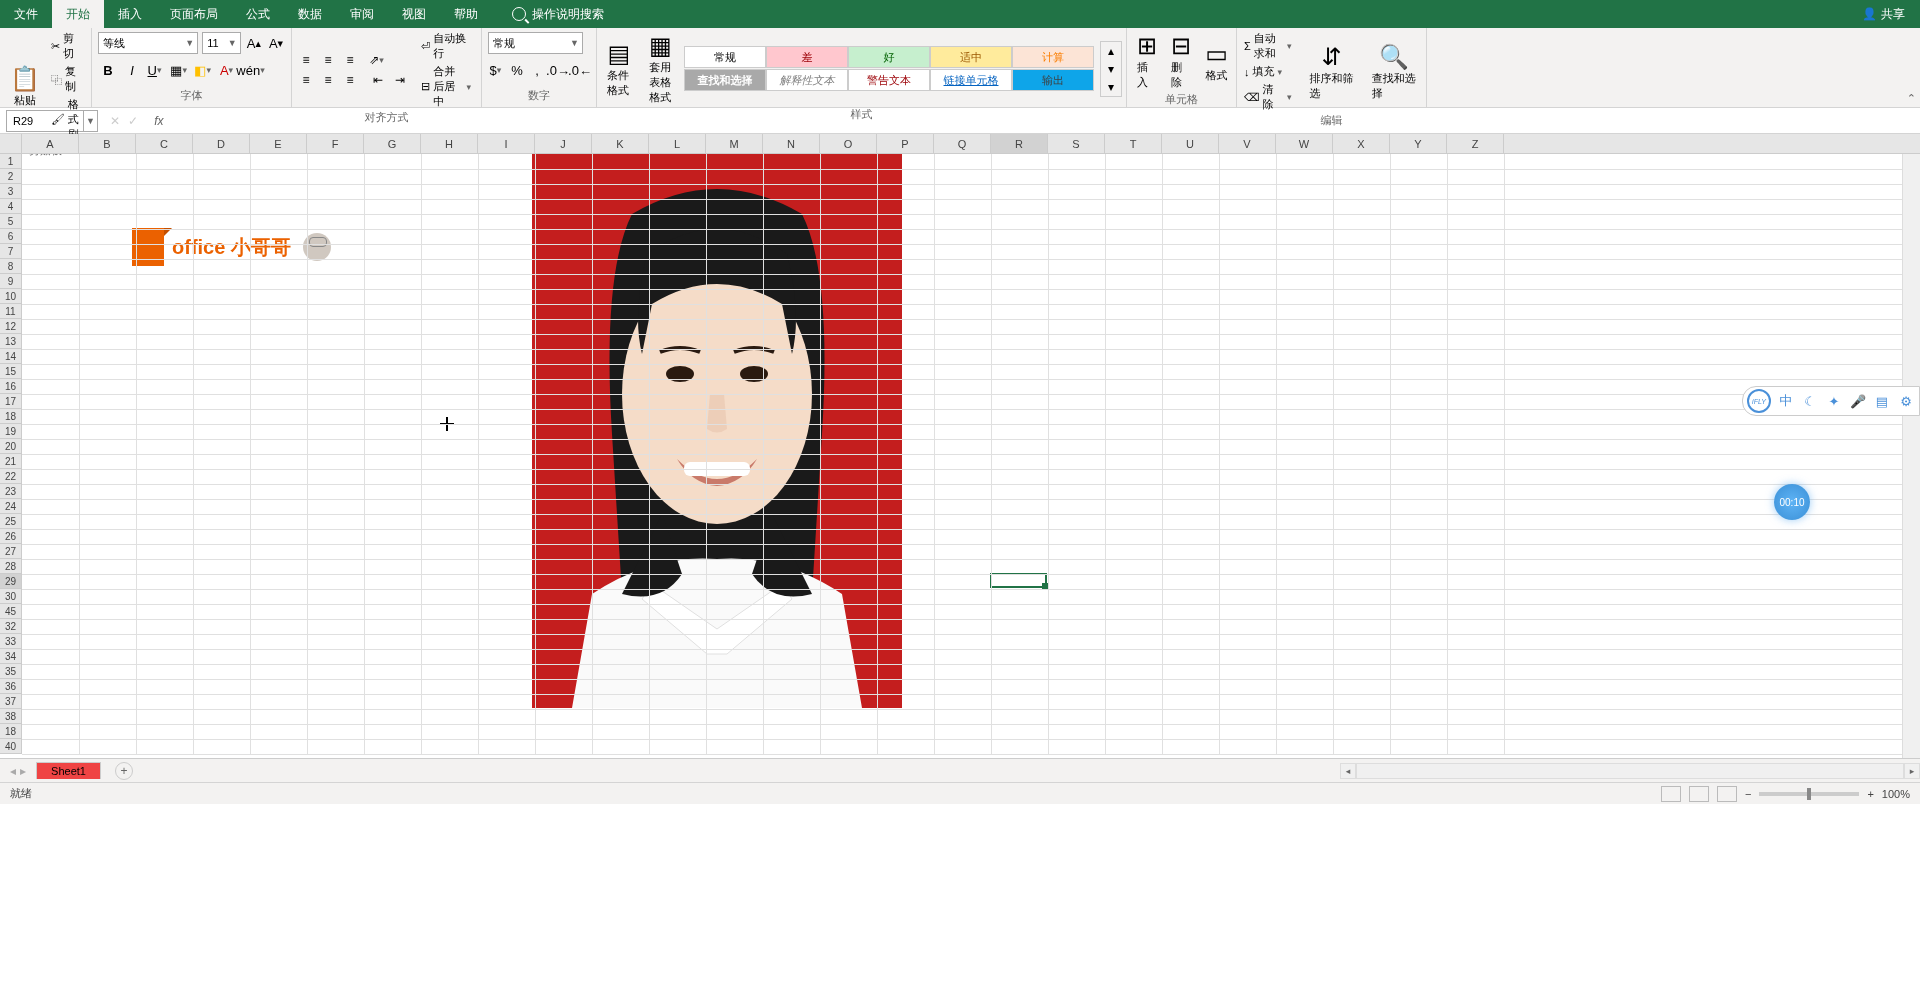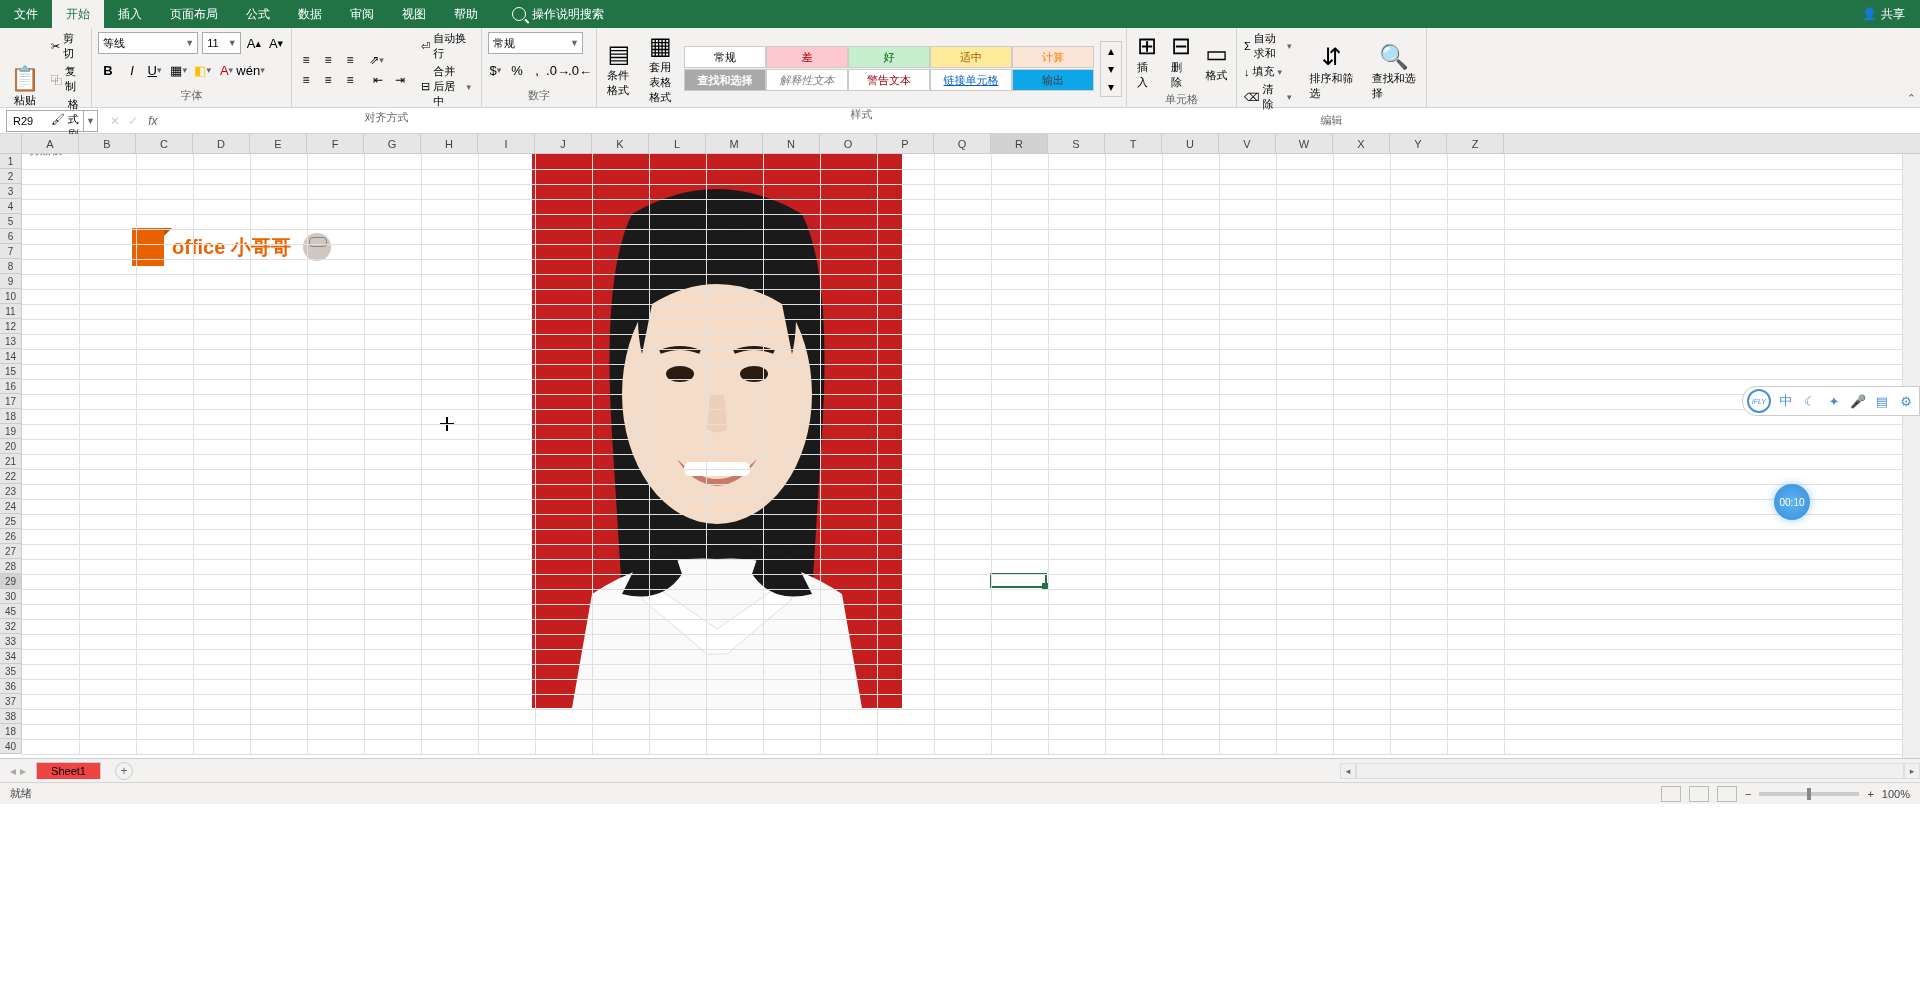--- a/index.html
+++ b/index.html
@@ -43,21 +43,21 @@
 
 .styles-gallery { display: flex; }
 .style-col { display: flex; flex-direction: column; gap: 1px; }
 .style-cell { width: 82px; height: 22px; border: 1px solid #ccc; display: flex; align-items: center; justify-content: center; font-size: 11px; }
 
 
 .formula-bar { height: 26px; border-bottom: 1px solid #d4d4d4; display: flex; align-items: center; background: #fff; }
 .name-box { width: 78px; height: 22px; border: 1px solid #ababab; margin-left: 6px; padding-left: 6px; display: flex; align-items: center; font-size: 11px; }
 .name-dd { width: 14px; height: 22px; border: 1px solid #ababab; border-left: none; display: flex; align-items: center; justify-content: center; font-size: 9px; color: #666; }
 .fx-btns { display: flex; gap: 8px; margin-left: 12px; color: #ccc; }
-.fx { margin-left: 10px; font-style: italic; color: #666; }
+.fx { margin-left: 16px; font-style: italic; color: #666; }
 .formula-input { flex: 1; height: 22px; margin-left: 6px; border: none; }
 
 
 .grid-area { position: relative; height: 624px; overflow: hidden; }
 .col-headers { display: flex; height: 20px; background: #e6e6e6; border-bottom: 1px solid #ccc; }
 .corner { width: 22px; border-right: 1px solid #ccc; background: #e6e6e6; }
 .col-h { border-right: 1px solid #ccc; display: flex; align-items: center; justify-content: center; font-size: 11px; color: #444; background: #e6e6e6; }
 .col-h.sel { background: #d2d2d2; }
 .rows { display: flex; }
 .row-headers { display: flex; flex-direction: column; width: 22px; }

